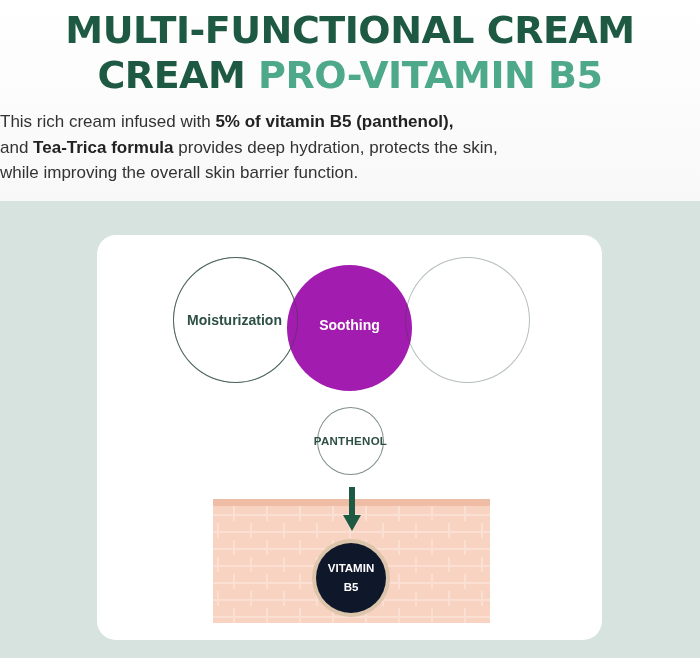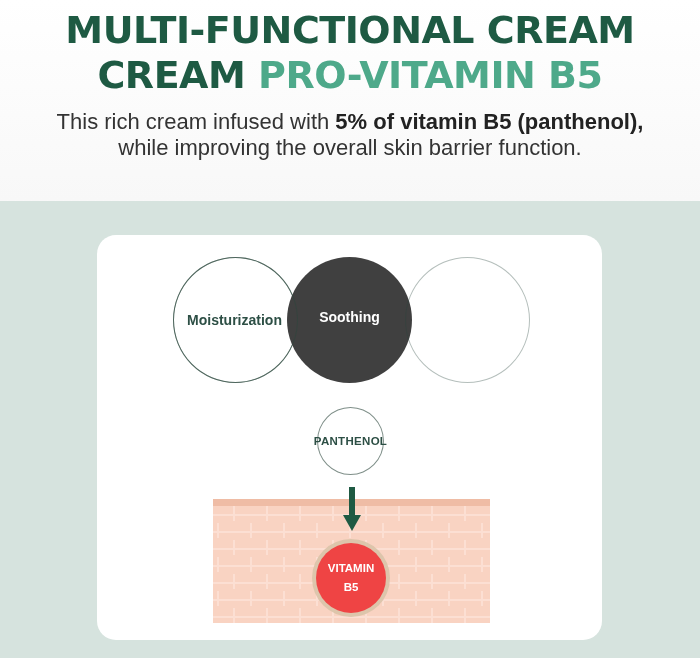--- a/index.html
+++ b/index.html
@@ -15,41 +15,41 @@
   .title {
     position: absolute; left: 0; width: 700px; text-align: center;
     font-family: "DejaVu Sans", sans-serif; font-weight: bold;
     font-size: 38px; letter-spacing: -0.5px; color: #1e5a43;
     line-height: 45px; margin: 0;
   }
   .title.l1 { top: 8px; }
   .title.l2 { top: 53px; }
   .accent { color: #4ea98a; }
   .desc {
-    position: absolute; left: 0; width: 700px; top: 109px; text-align: center;
-    font-size: 22px; line-height: 25.5px; color: #333;
+    position: absolute; left: 0; width: 700px; top: 109px; 
+    font-size: 17px; line-height: 25.5px; color: #333;
   }
   .desc p { margin: 0; }
   .desc b { color: #222; }
   .bottom {
     position: absolute; left: 0; top: 201px; width: 700px; height: 457px;
     background: #d6e3de;
   }
   .card {
     position: absolute; left: 97px; top: 235px; width: 505px; height: 405px;
     background: #ffffff; border-radius: 19px;
   }
   .circle {
     position: absolute; border-radius: 50%; box-sizing: border-box;
     display: flex; align-items: center; justify-content: center; text-align: center;
     font-weight: bold; font-size: 14px; line-height: 19px;
   }
   .c-outline { border: 1.3px solid #6e8079; color: #2d4f45; background: transparent; }
   .c-left { left: 76px; top: 22px; width: 125px; height: 126px; }
-  .c-mid { left: 190px; top: 22px; width: 125px; height: 126px; background: #404040; color: #ffffff; border: none; }
+  .c-mid { left: 190px; top: 30px; width: 125px; height: 126px; background: #a21caf; color: #ffffff; border: none; }
   .c-right { left: 308px; top: 22px; width: 125px; height: 126px; }
   .c-left-ghost { left: 76px; top: 22px; width: 125px; height: 126px; border: 1px solid rgba(40,70,60,0.45); z-index: 3; background: transparent; }
   .c-right-ghost { left: 308px; top: 22px; width: 125px; height: 126px; border: 1px solid rgba(40,70,60,0.35); z-index: 3; background: transparent;}
   .c-mid { z-index: 2; }
   .c-left, .c-right { z-index: 1; }
   .c-panth {
     left: 220px; top: 172px; width: 67px; height: 68px;
     border: 1.2px solid #7f8f89; color: #2d4f45; font-size: 11.5px; letter-spacing: 0.3px;
   }
   .skin {
@@ -73,31 +73,32 @@
     position: absolute; left: 246px; top: 280px; width: 0; height: 0; z-index: 5;
     border-left: 9px solid transparent; border-right: 9px solid transparent;
     border-top: 16px solid #1e5a43;
   }
   .vit-halo {
     position: absolute; left: 215px; top: 304px; width: 78px; height: 78px; border-radius: 50%;
     background: #d9c3a8; opacity: 0.9; z-index: 4;
   }
   .c-vit {
     left: 219px; top: 308px; width: 70px; height: 70px;
-    background: #ef4444; color: #ffffff; font-size: 11.5px; line-height: 19px; z-index: 6;
+    background: #0f172a; color: #ffffff; font-size: 11.5px; line-height: 19px; z-index: 6;
   }
 </style>
 </head>
 <body>
 
 <div class="top">
   <h1 class="title l1">MULTI-FUNCTIONAL CREAM</h1>
   <h1 class="title l2"><span>CREAM </span><span class="accent">PRO-VITAMIN B5</span></h1>
   <div class="desc">
     <p><span>This rich cream infused with </span><b>5% of vitamin B5 (panthenol),</b></p>
+    <p><span>and </span><b>Tea-Trica formula</b><span> provides deep hydration, protects the skin,</span></p>
     <p>while improving the overall skin barrier function.</p>
   </div>
 </div>
 
 <div class="bottom"></div>
 
 <div class="card">
   <div class="circle c-outline c-left">
     <span style="margin-right:2px">Moisturization</span>
   </div>

